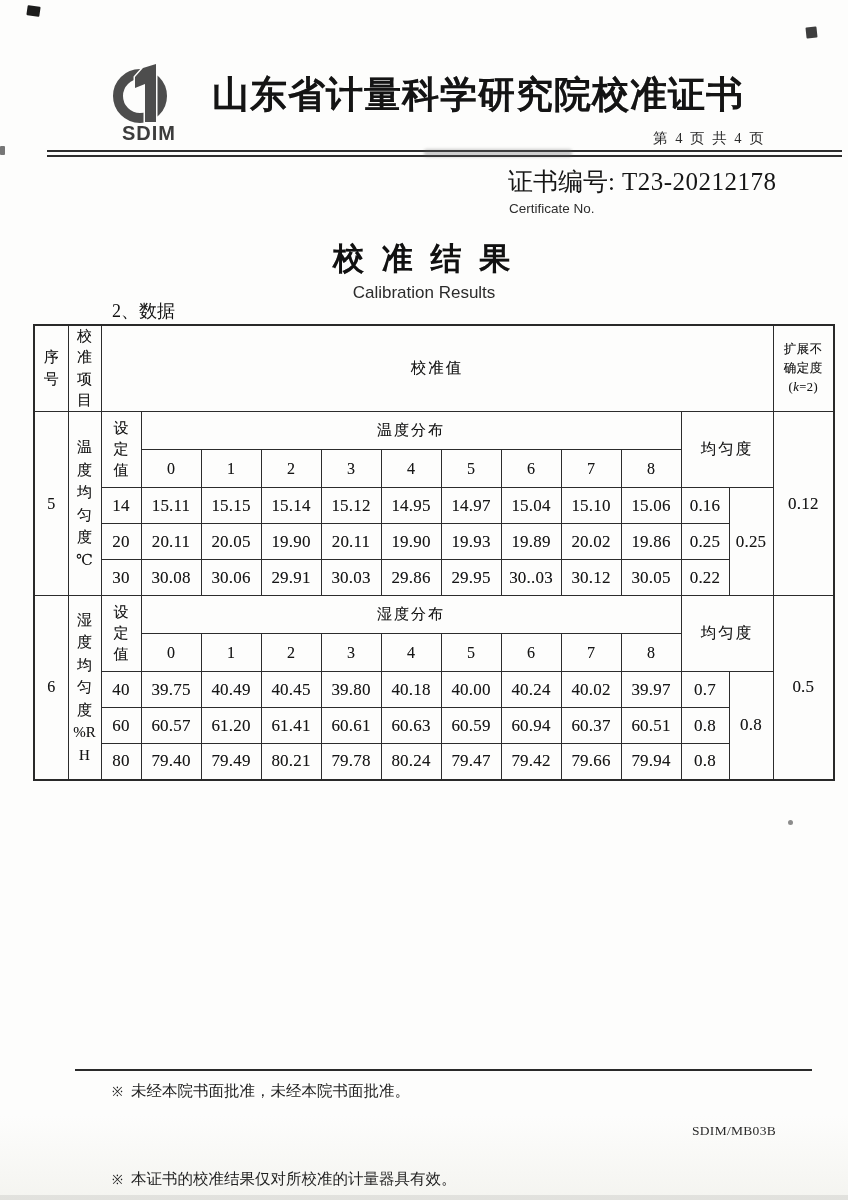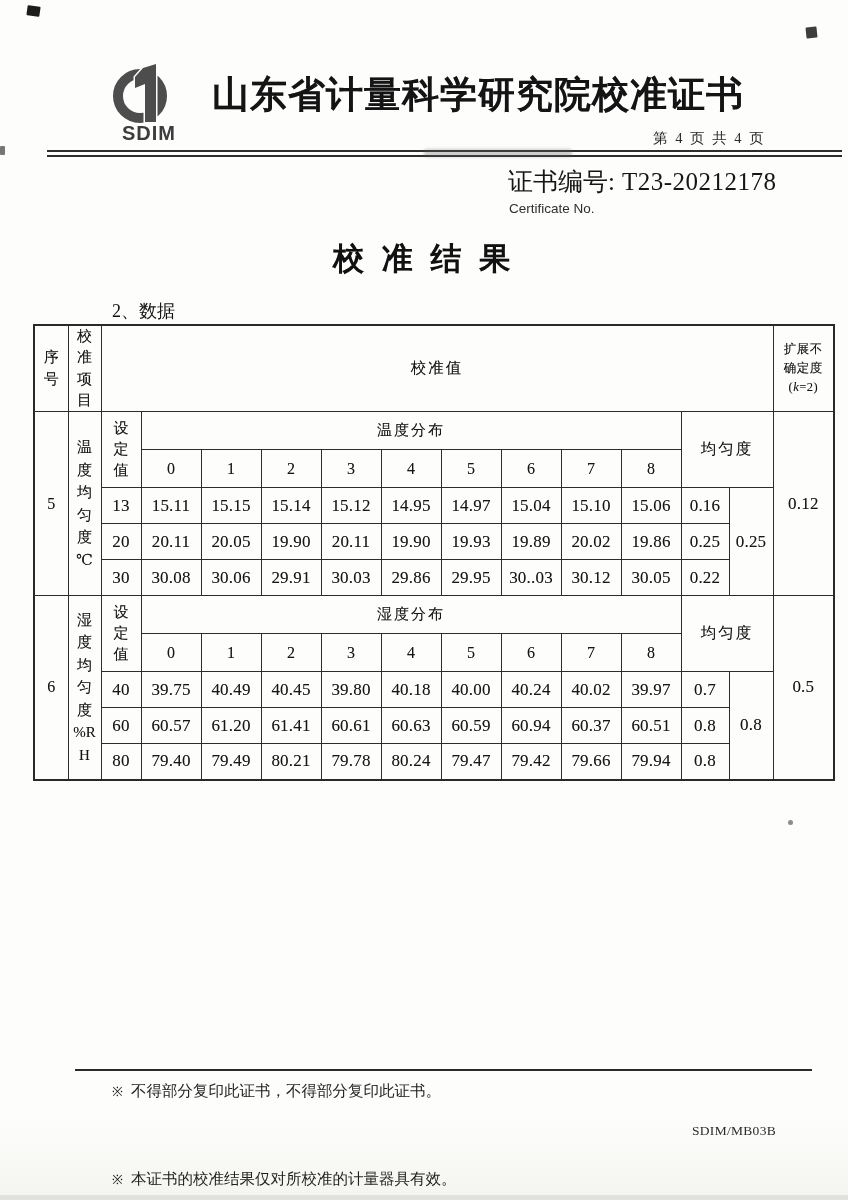--- a/index.html
+++ b/index.html
@@ -94,20 +94,21 @@
 
   <div class="abs rule-double"></div>
   <div class="abs rule-smudge"></div>
 
   <div class="abs cert-no">
     <span>证书编号:</span><span class="val">T23-20212178</span>
   </div>
   <div class="abs cert-no-en">Certificate No.</div>
 
   <div class="abs results-title">校 准 结 果</div>
+  <div class="abs results-sub">Calibration Results</div>
   <div class="abs section-label">2、数据</div>
 
   <div class="abs tbl-wrap">
     <table>
       <colgroup>
         <col style="width:34px">
           <col style="width:33px">
           <col style="width:40px">
         <col style="width:60px">
           <col style="width:60px">
@@ -159,21 +160,21 @@
         <td class="num pos">1</td>
         <td class="num pos">2</td>
         <td class="num pos">3</td>
         <td class="num pos">4</td>
         <td class="num pos">5</td>
         <td class="num pos">6</td>
         <td class="num pos">7</td>
         <td class="num pos">8</td>
       </tr>
       <tr class="r-data">
-        <td class="num">13</td>
+        <td class="num">14</td>
         <td class="num">15.11</td>
         <td class="num">15.15</td>
         <td class="num">15.14</td>
         <td class="num">15.12</td>
         <td class="num">14.95</td>
         <td class="num">14.97</td>
         <td class="num">15.04</td>
         <td class="num">15.10</td>
         <td class="num">15.06</td>
         <td class="num">0.16</td>
@@ -273,20 +274,20 @@
         <td class="num">79.94</td>
         <td class="num">0.8</td>
       </tr>
     </tbody>
       </table>
   </div>
 
 
   <div class="abs foot-rule"></div>
   <div class="abs foot-note n1">
-    <span class="mk">※</span><span>不得部分复印此证书，不得部分复印此证书。</span>
+    <span class="mk">※</span><span>未经本院书面批准，未经本院书面批准。</span>
   </div>
   <div class="abs foot-note n2">
     <span class="mk">※</span><span>本证书的校准结果仅对所校准的计量器具有效。</span>
   </div>
   <div class="abs form-code">SDIM/MB03B</div>
 
 </div>
 
 </body></html>

